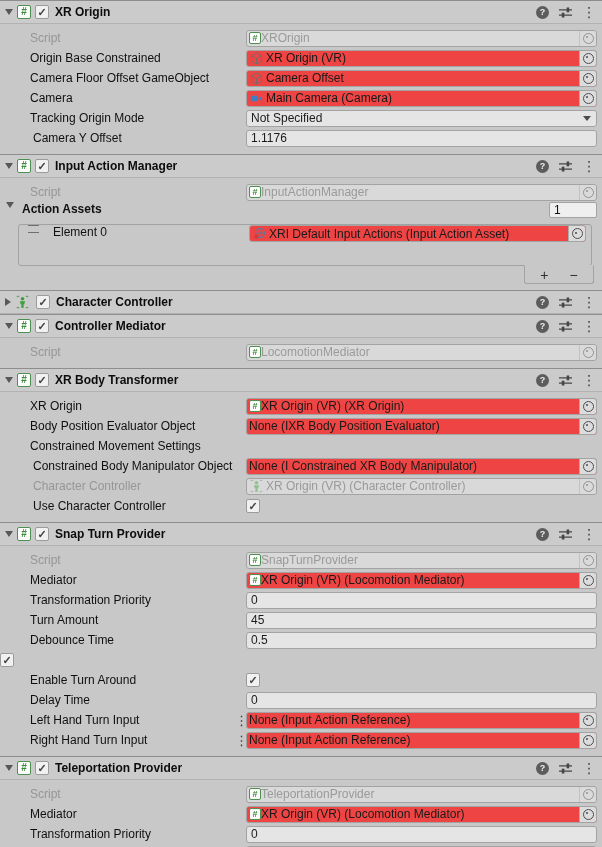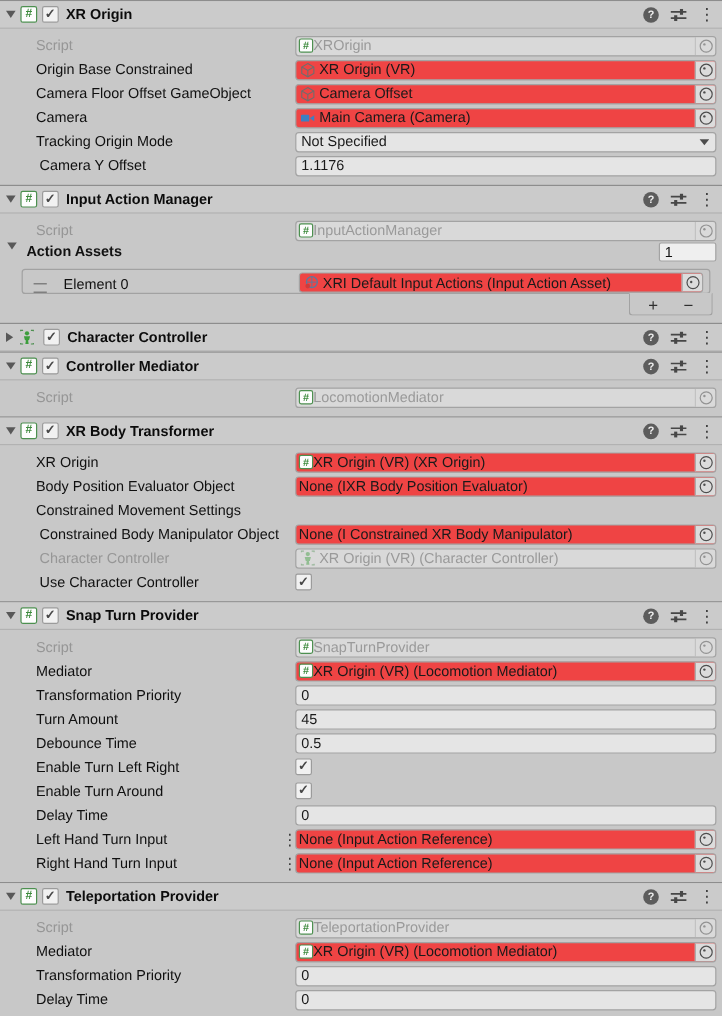--- a/index.html
+++ b/index.html
@@ -68,23 +68,23 @@
   .right-icons{display:flex;align-items:center;gap:9px;flex:0 0 auto}
   .boldrow .label{font-weight:normal}
   .arr-head{height:20px;display:flex;padding-right:5px}
   .arr-head .tri{margin-left:6px}
   .arr-head .albl{font-weight:bold;margin-left:8px;flex:1}
   .sizefield{
     width:48px;height:16px;box-sizing:border-box;background:#efefef;border:1px solid #a3a3a3;
     border-radius:2px;display:flex;align-items:center;padding-left:4px;flex:0 0 48px;
   }
   .elem-box{
-    margin:2px 10px 0 18px;height:21px;box-sizing:border-box;
+    margin:2px 10px 0 18px;height:42px;box-sizing:border-box;
     border:1px solid #a2a2a2;border-radius:3px;
-    display:flex;align-items:flex-end;padding:0 5px 0 9px;
+    display:flex;align-items:flex-start;padding:0 5px 0 9px;
   }
   .draghandle{width:11px;height:6px;border-top:1.5px solid #6f6f6f;border-bottom:1.5px solid #6f6f6f;flex:0 0 11px}
   .elem-box .elbl{margin-left:14px;width:196px;flex:0 0 196px;white-space:nowrap;overflow:hidden}
   .btn-tab{
     margin:-1px 8px 0 auto;width:70px;height:19px;box-sizing:border-box;
     border:1px solid #a2a2a2;border-top-color:#c8c8c8;border-radius:0 0 3px 3px;
     display:flex;align-items:center;justify-content:space-evenly;background:#c8c8c8;
   }
   .btn-tab .b{color:#2f2f2f;font-size:14px;line-height:14px;width:20px;text-align:center;cursor:default}
   .vprefix{position:absolute;left:-11px;top:2px}
@@ -474,21 +474,20 @@
         </div>
         <div class="row">
           <span class="label">Debounce Time</span>
           <div class="value">
             <div class="field tf">
               <span class="ftxt">0.5</span>
             </div>
           </div>
         </div>
         <div class="row">
-          <span class="label">Enable Turn Left Right</span>
           <div class="value">
             <span class="cb">
               <span class="tick">✓</span>
             </span>
           </div>
         </div>
         <div class="row">
           <span class="label">Enable Turn Around</span>
           <div class="value">
             <span class="cb">

